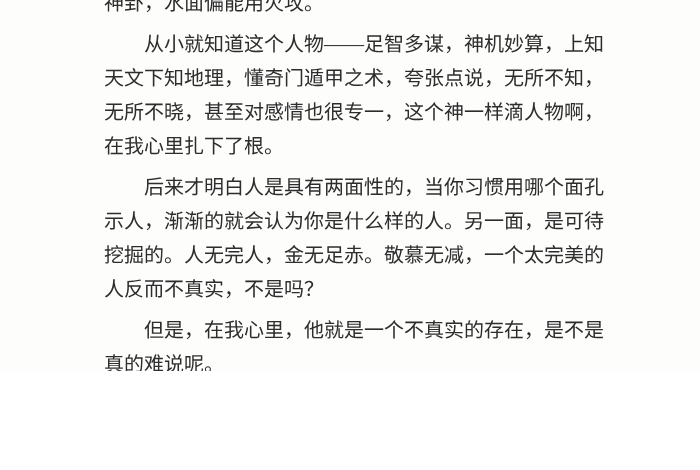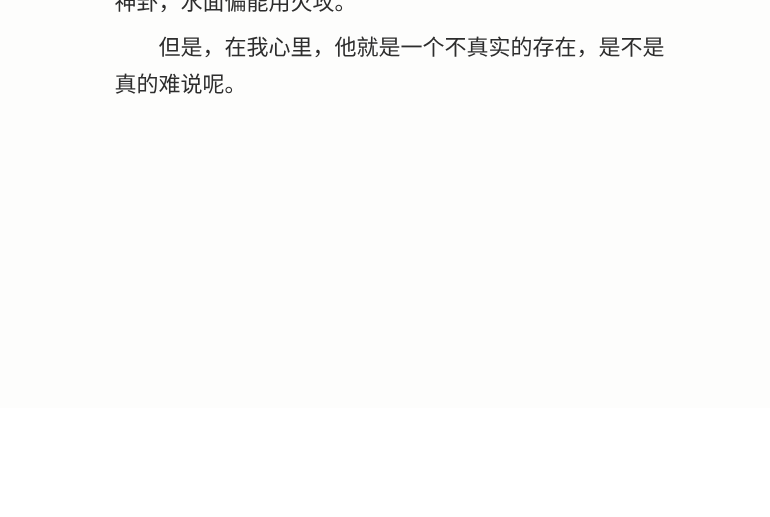--- a/index.html
+++ b/index.html
@@ -37,16 +37,24 @@
   .para.indent {
     text-indent: 2em;
   }
 </style>
 </head>
 <body>
 
 <div class="page">
   <div class="text-column" id="text-column" style="color: rgb(45, 45, 45);">
       <p class="para">神卦，水面偏能用火攻。</p>
+      <p class="para indent">从小就知道这个人物——足智多谋，神机妙算，上知
+天文下知地理，懂奇门遁甲之术，夸张点说，无所不知，
+无所不晓，甚至对感情也很专一，这个神一样滴人物啊，
+在我心里扎下了根。</p>
+      <p class="para indent">后来才明白人是具有两面性的，当你习惯用哪个面孔
+示人，渐渐的就会认为你是什么样的人。另一面，是可待
+挖掘的。人无完人，金无足赤。敬慕无减，一个太完美的
+人反而不真实，不是吗？</p>
       <p class="para indent">但是，在我心里，他就是一个不真实的存在，是不是
 真的难说呢。</p>
     </div>
 </div>
 
 </body></html>

